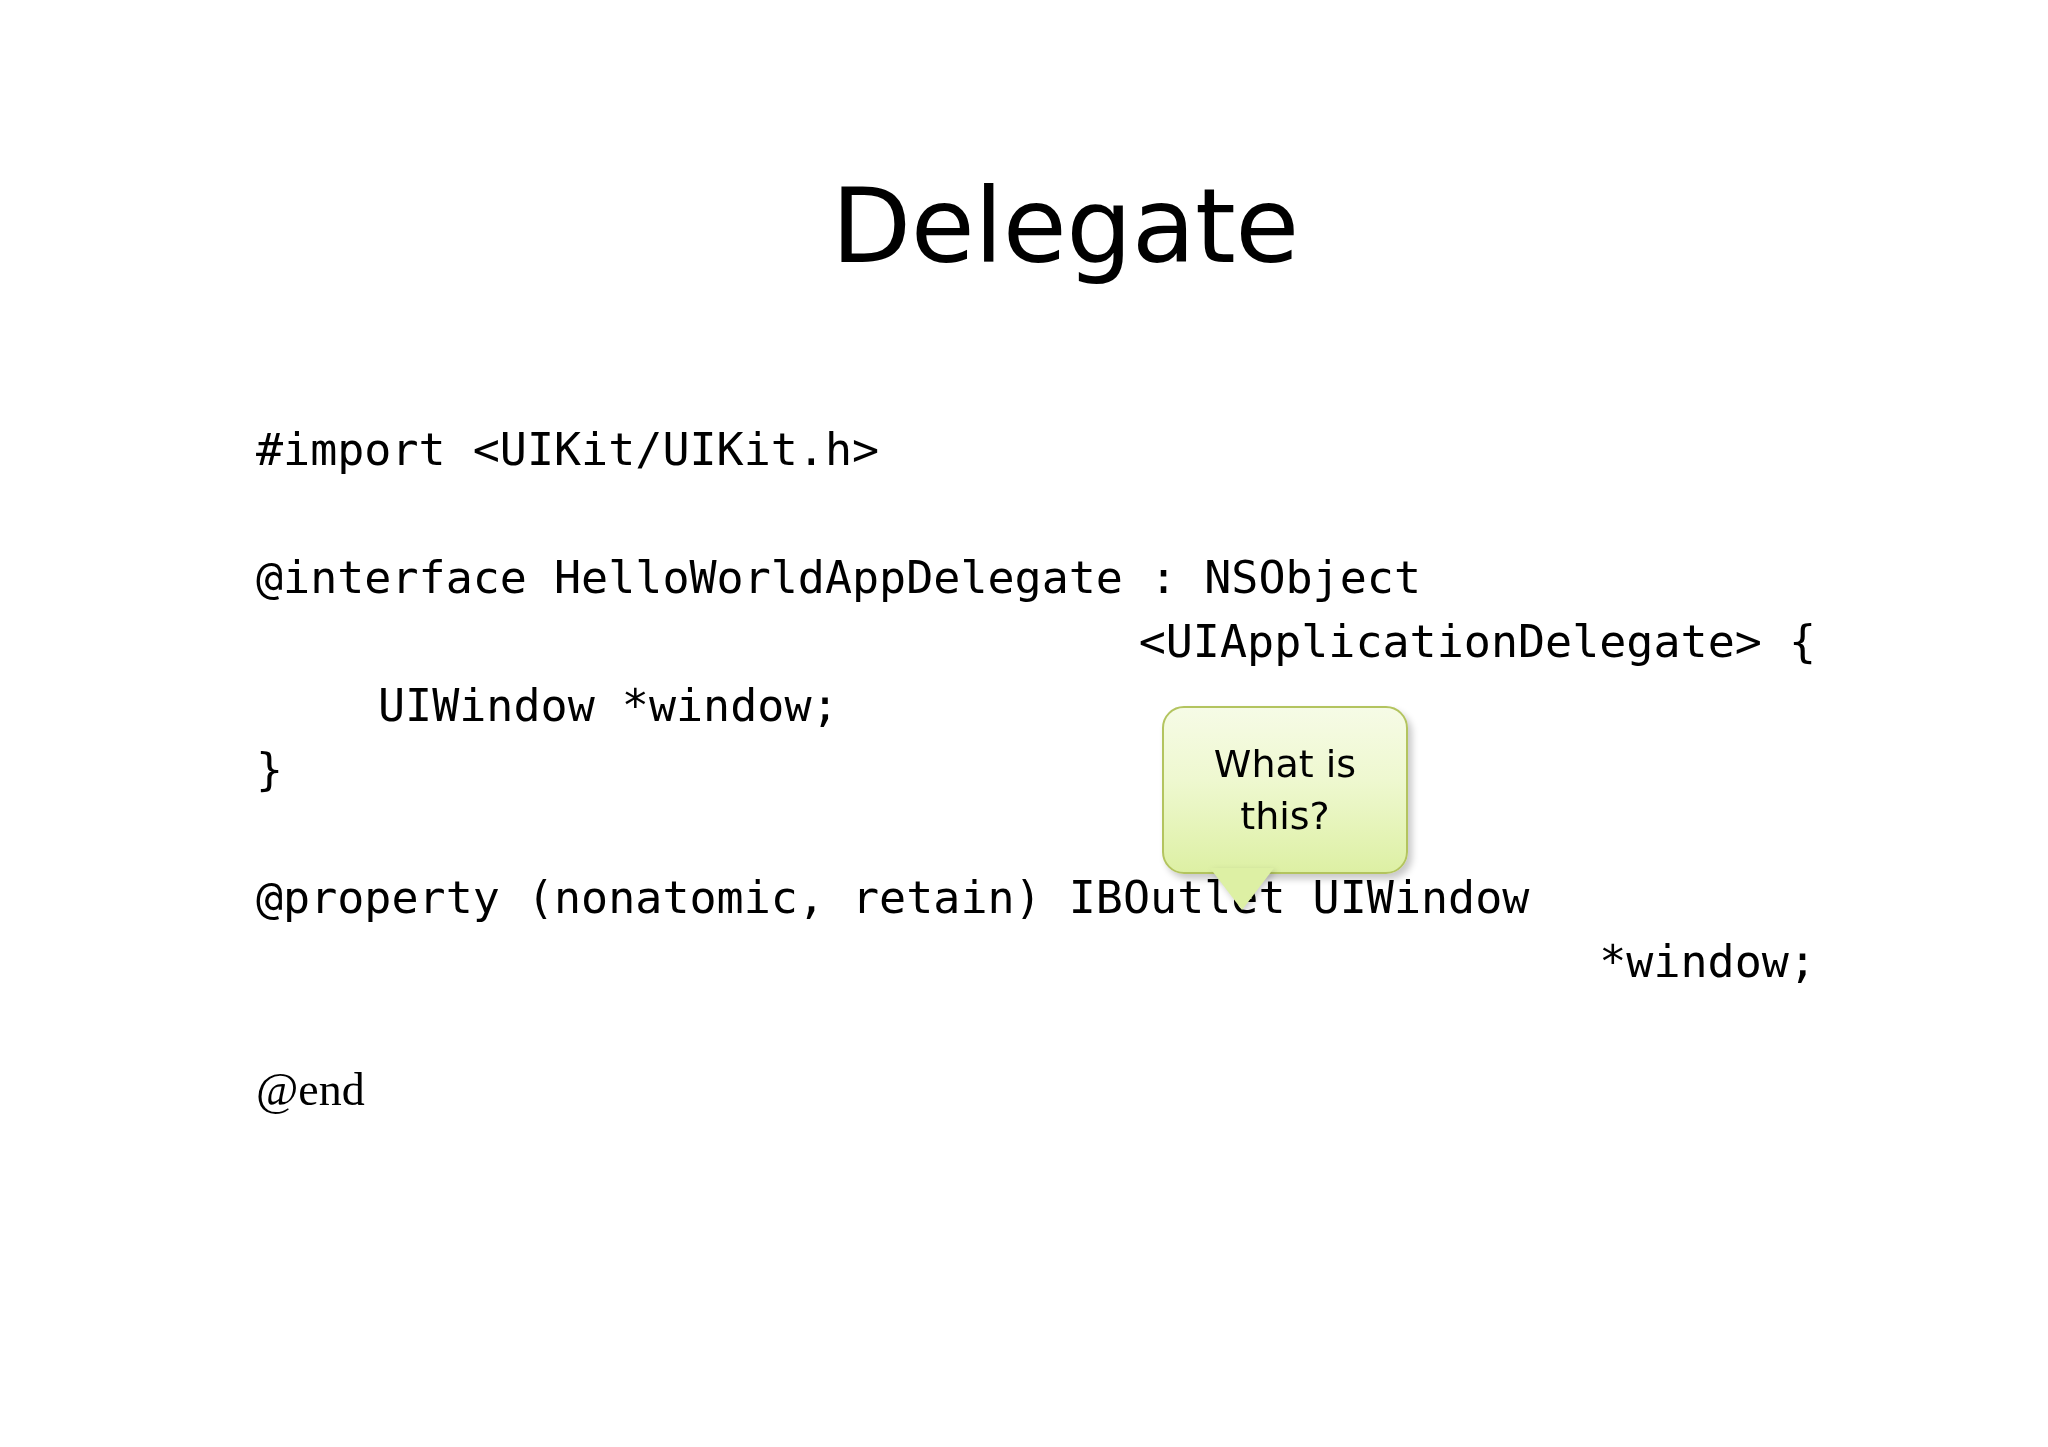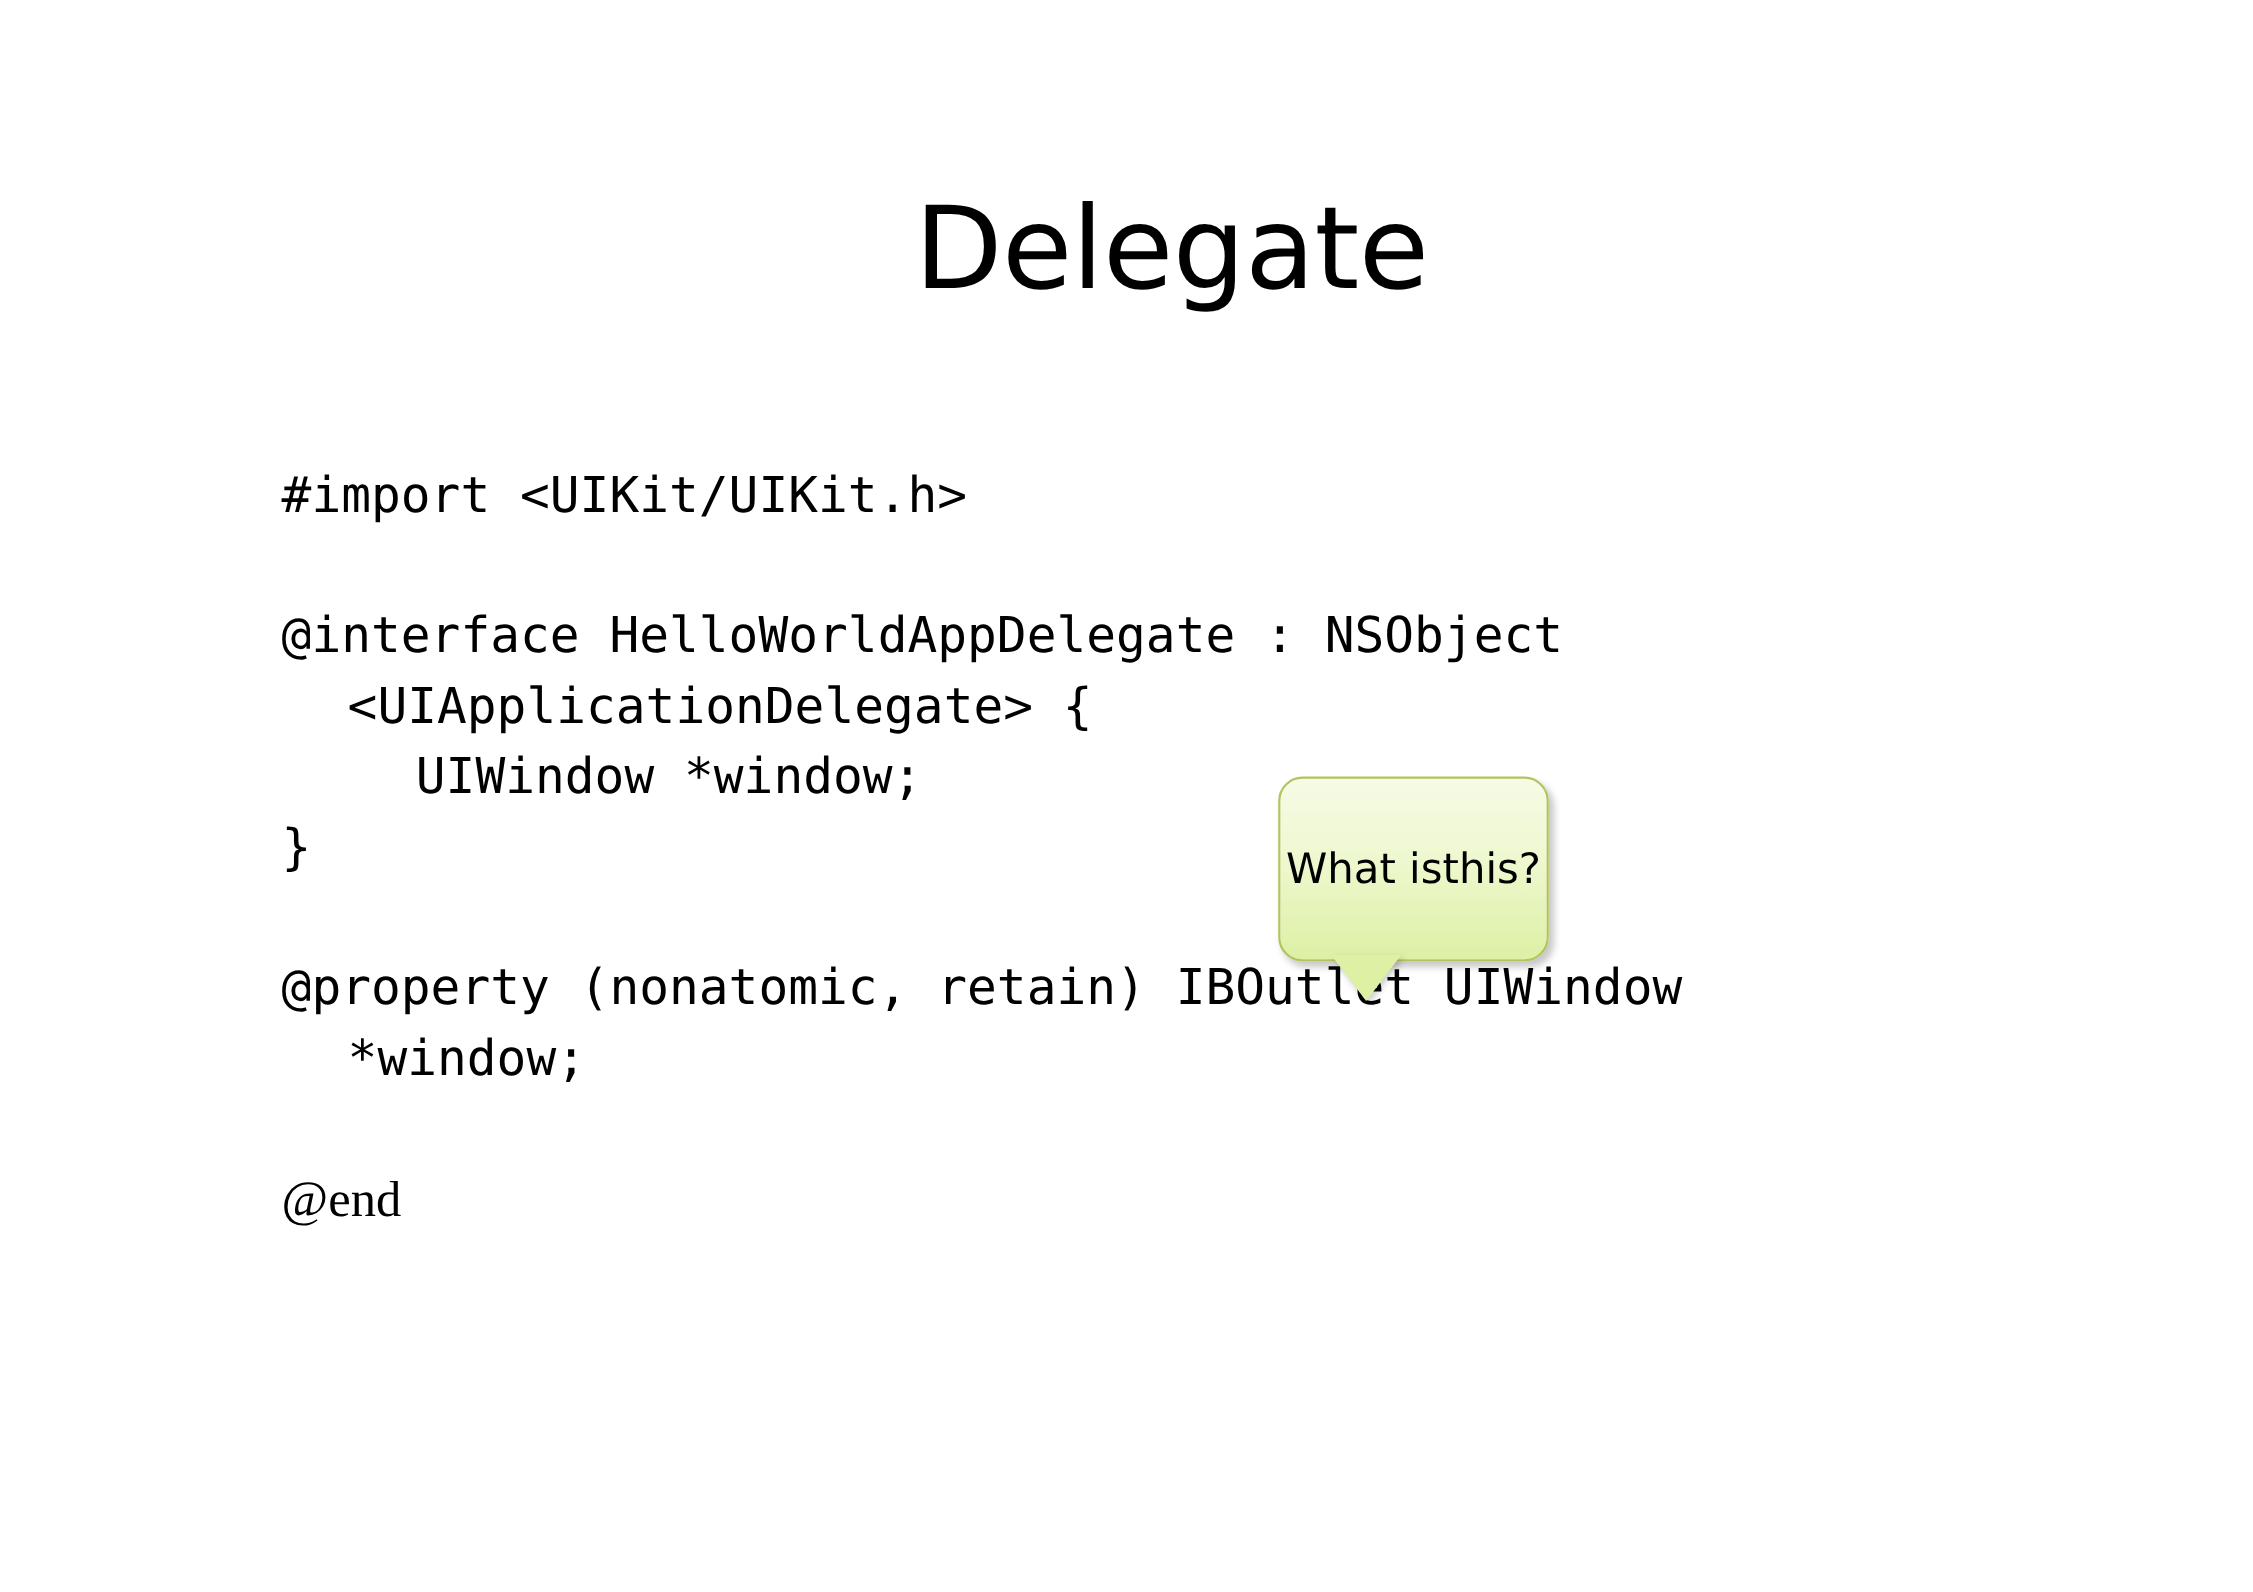--- a/index.html
+++ b/index.html
@@ -51,21 +51,21 @@
     margin-top: 40px;
   }
   .code-line {
     display: block;
     height: 64px;
     white-space: pre;
   }
   .code-line.blank {
     height: 64px;
   }
-  .indent-1 { padding-left: 60px; }
+  .indent-1 { padding-left: 60px; text-align: right; }
   .indent-2 { padding-left: 122px; }
 
   
   .code-line.sans-line {
     font-family: Liberation Serif, serif;
     font-size: 46px;
   }
 
   
   .callout {
@@ -98,21 +98,21 @@
     border-top: 42px solid #ddf0a4;
     filter: drop-shadow(2px 3px 3px rgba(0,0,0,0.20));
   }
   .callout-text {
     position: absolute;
     left: 0;
     top: 0;
     width: 100%;
     height: 100%;
     display: flex;
-    flex-direction: row;
+    flex-direction: column;
     align-items: center;
     justify-content: center;
     font-family: "DejaVu Sans", sans-serif;
     font-size: 38px;
     line-height: 52px;
     color: #000000;
     text-align: center;
   }
   .callout-text span { display: block; white-space: nowrap; }
 </style>

